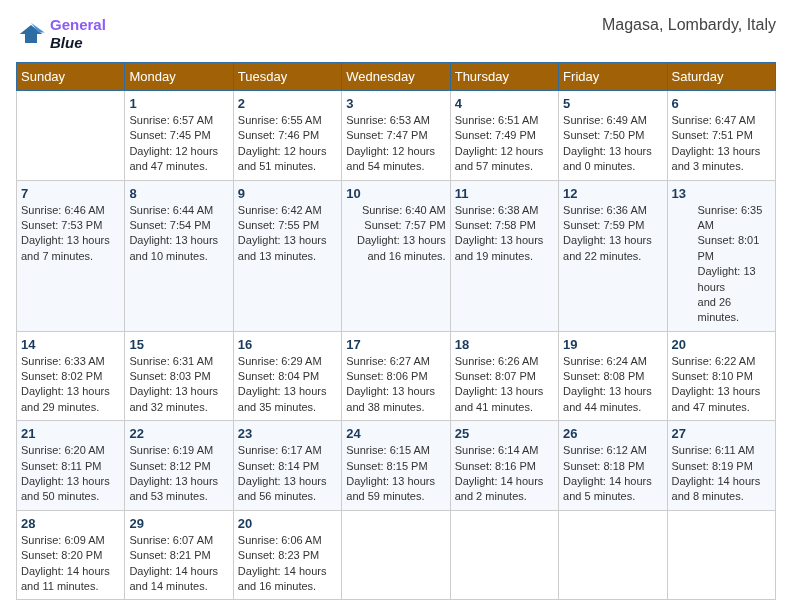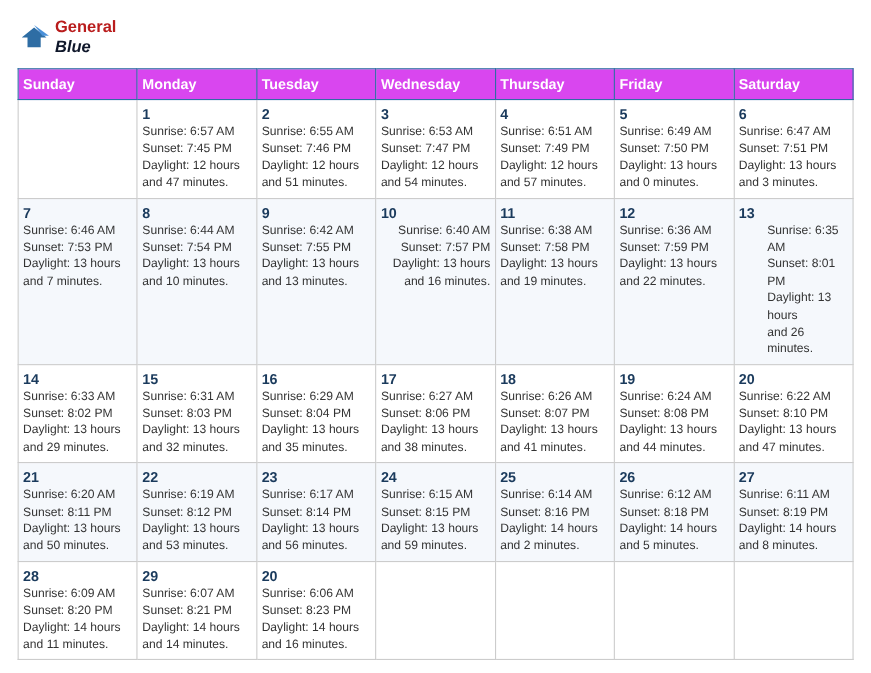--- a/index.html
+++ b/index.html
@@ -36,24 +36,24 @@
     .location {
       font-size: 16px;
       color: #444;
     }
     table {
       width: 100%;
       border-collapse: collapse;
       table-layout: fixed;
     }
     thead tr th {
-      background: #d946ef;
+      background: #a16207;
       color: #fff;
       font-size: 13px;
-      font-weight: bold;
+      font-weight: normal;
       padding: 6px 4px;
       text-align: left;
       border: 1px solid #2e6da4;
     }
     tbody tr td {
       vertical-align: top;
       padding: 5px 4px;
       border: 1px solid #ccc;
       font-size: 11px;
       color: #333;
@@ -81,25 +81,26 @@
 </head>
 <body>
 
 <div class="header">
   <div class="logo">
     <svg class="logo-bird" viewBox="0 0 40 40">
       <polygon points="20,8 35,20 28,20 28,32 12,32 12,20 5,20" fill="#2e6da4"></polygon>
       <polygon points="20,5 38,18 30,18" fill="#4a90d9"></polygon>
     </svg>
     <div>
-      <div style="font-size:15px;font-weight:bold;color:#b91c1c;line-height:1.2;">General</div>
+      <div style="font-size:15px;font-weight:bold;color:#8b5cf6;line-height:1.2;">General</div>
       <div style="font-size:15px;font-weight:bold;color:#0f172a;line-height:1.2;font-style:italic;">Blue</div>
     </div>
   </div>
   <div class="title-block">
+    <div class="location">Magasa, Lombardy, Italy</div>
   </div>
 </div>
 
 <table>
   <thead>
     <tr id="col-headers">
         <th>Sunday</th>
         <th>Monday</th>
         <th>Tuesday</th>
         <th>Wednesday</th>

